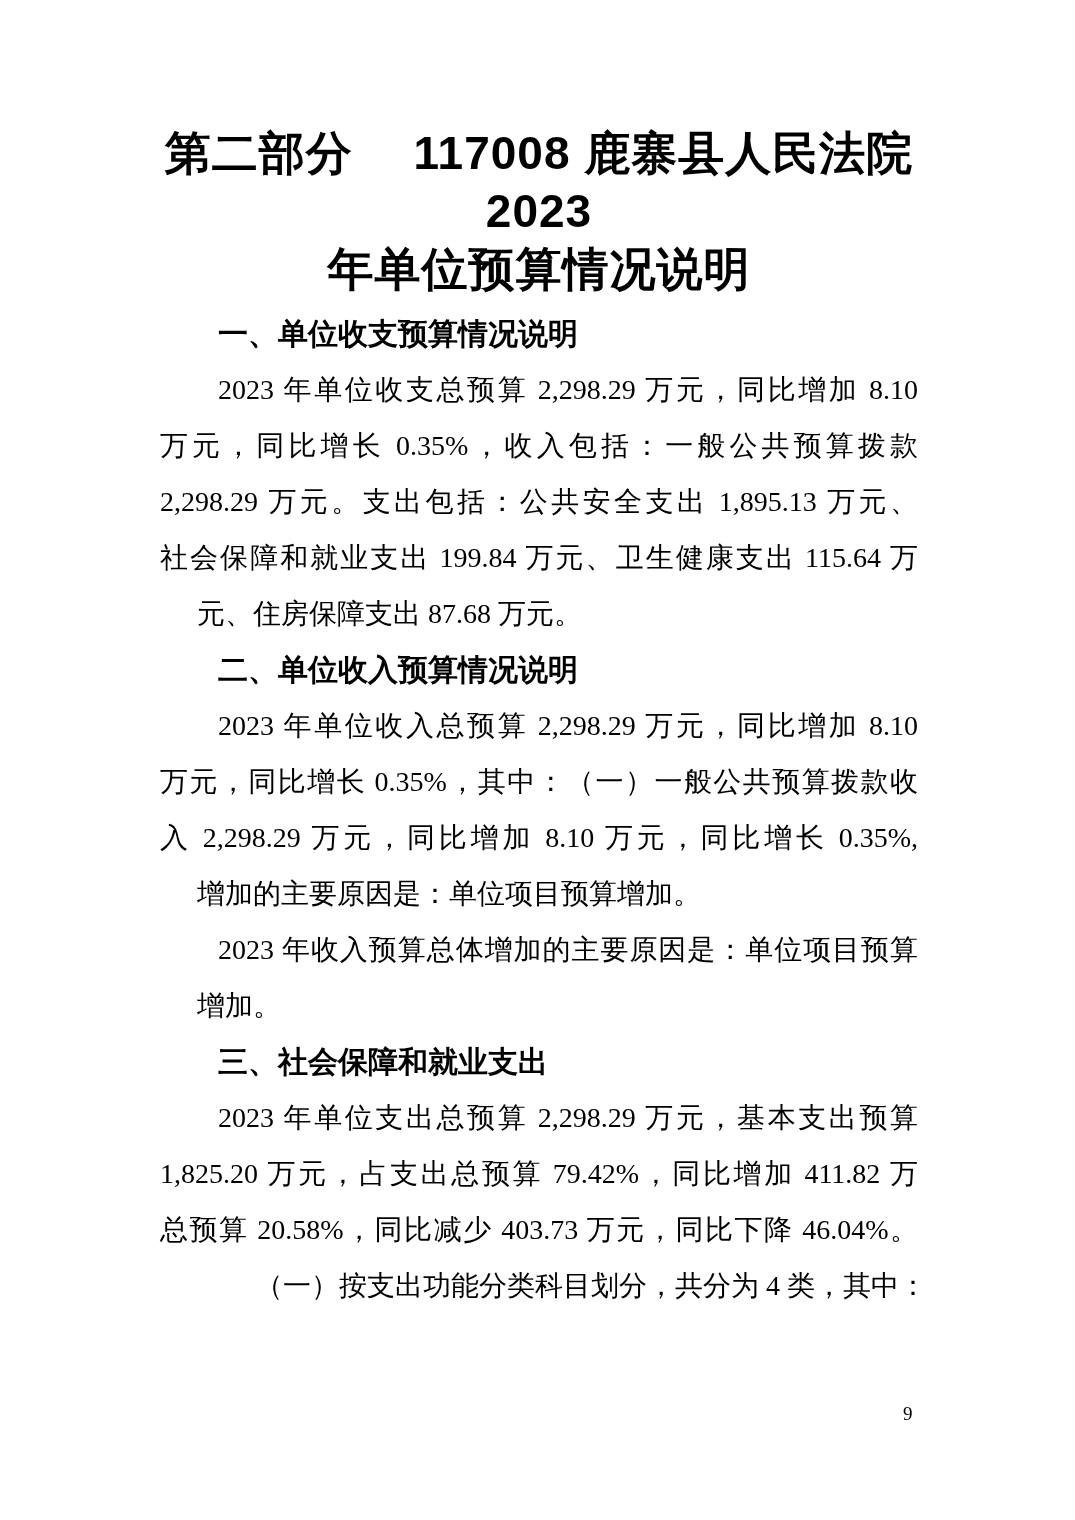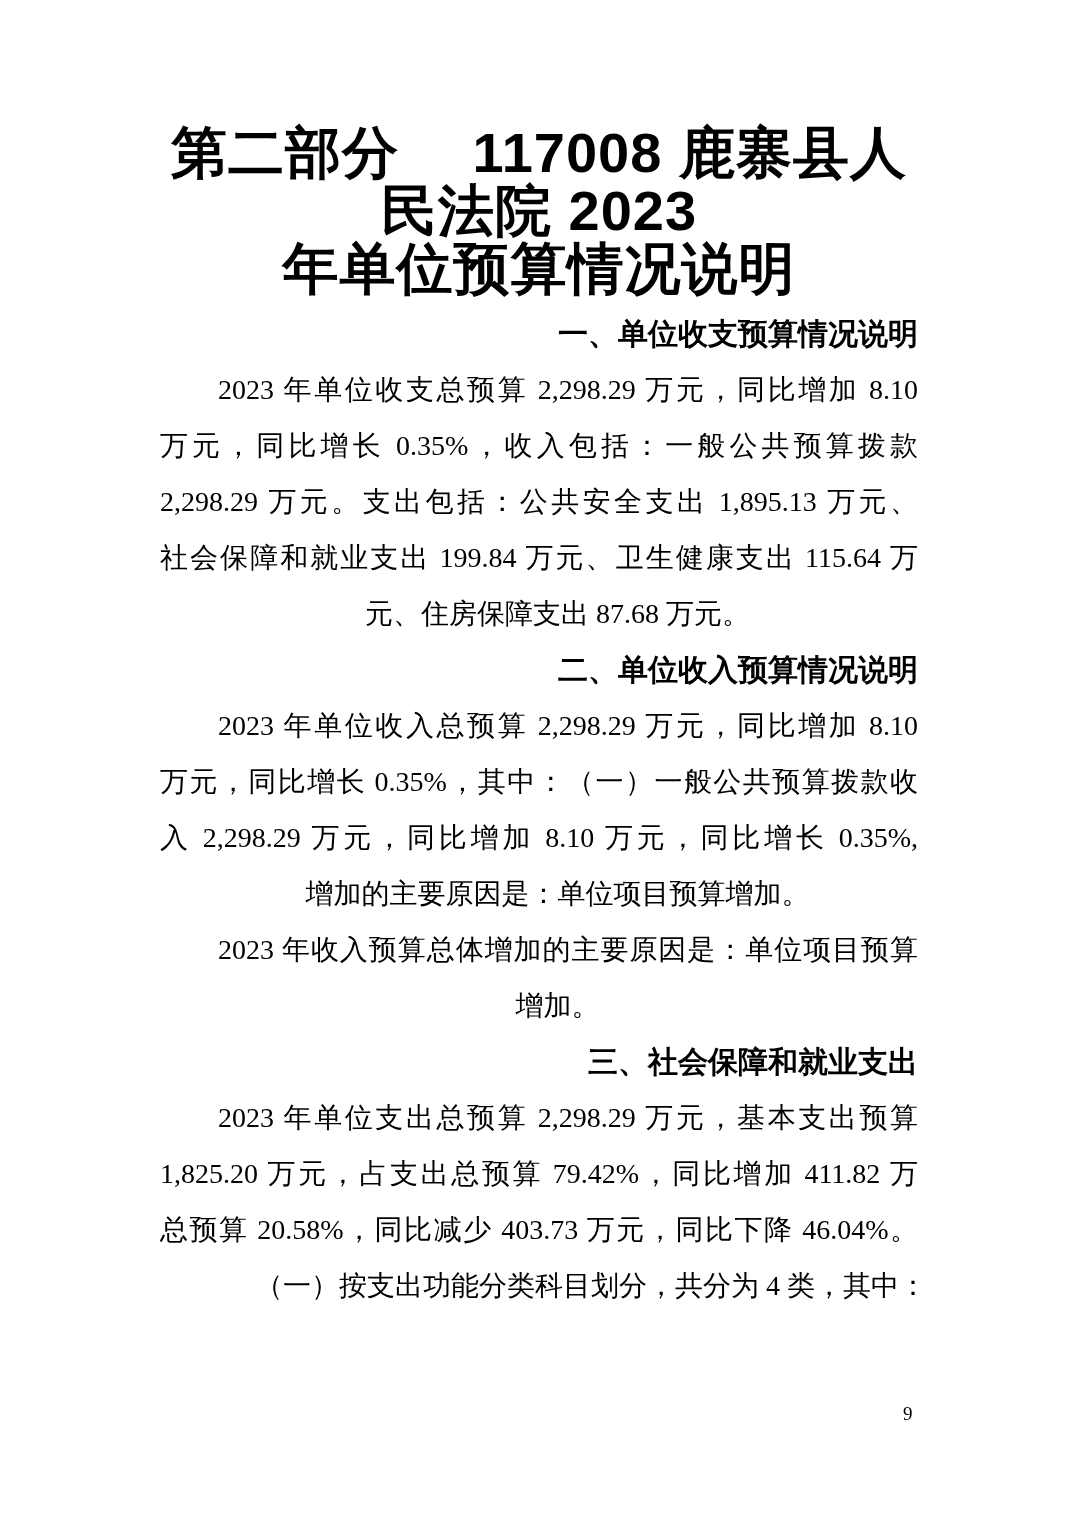--- a/index.html
+++ b/index.html
@@ -17,48 +17,47 @@
   }
   .content {
     position: absolute;
     left: 160px;
     top: 124px;
     width: 758px;
   }
   .title {
     font-family: "Liberation Sans", "DejaVu Sans", sans-serif;
     font-weight: 700;
-    font-size: 56px;
+    font-size: 46px;
     line-height: 58px;
     text-align: center;
     letter-spacing: 1px;
     margin-bottom: 8px;
   }
   .l {
     font-family: "Liberation Serif", "DejaVu Serif", serif;
     font-size: 28px;
     line-height: 56px;
     height: 56px;
     overflow: visible;
-    text-align: right;
   }
   .heading {
     font-family: "Liberation Sans", "DejaVu Sans", sans-serif;
     font-weight: 700;
     font-size: 30px;
   }
   .indent {
     text-indent: 58px;
   }
   .just {
     text-align: justify;
     text-align-last: justify;
   }
   .end {
-    text-align: center;
+    text-align: left;
     white-space: nowrap;
     margin-left: 37px;
   }
   .pageno {
     position: absolute;
     left: 903px;
     top: 1402px;
     font-family: "Liberation Serif", "DejaVu Serif", serif;
     font-size: 19px;
     line-height: 24px;

